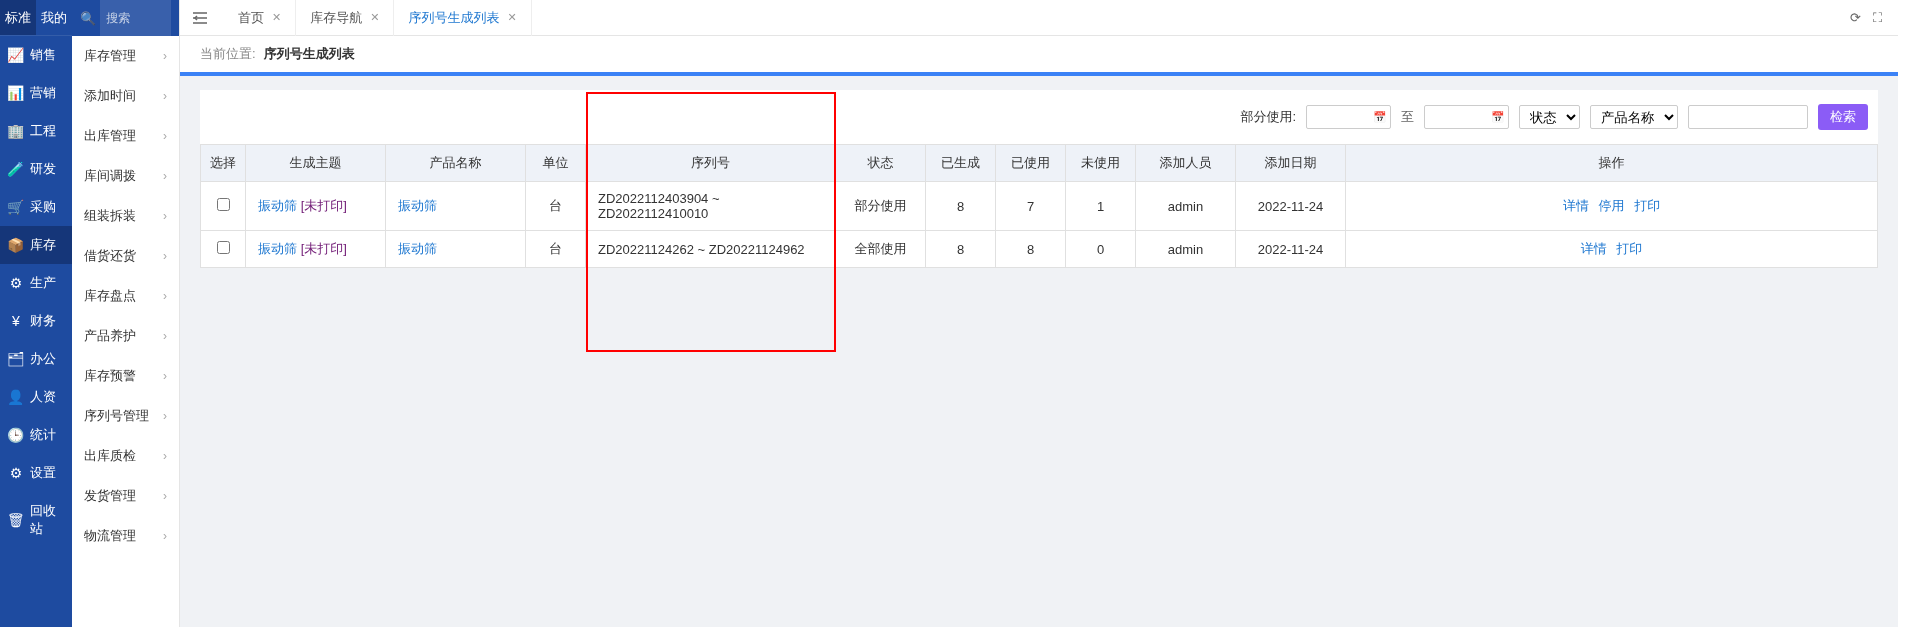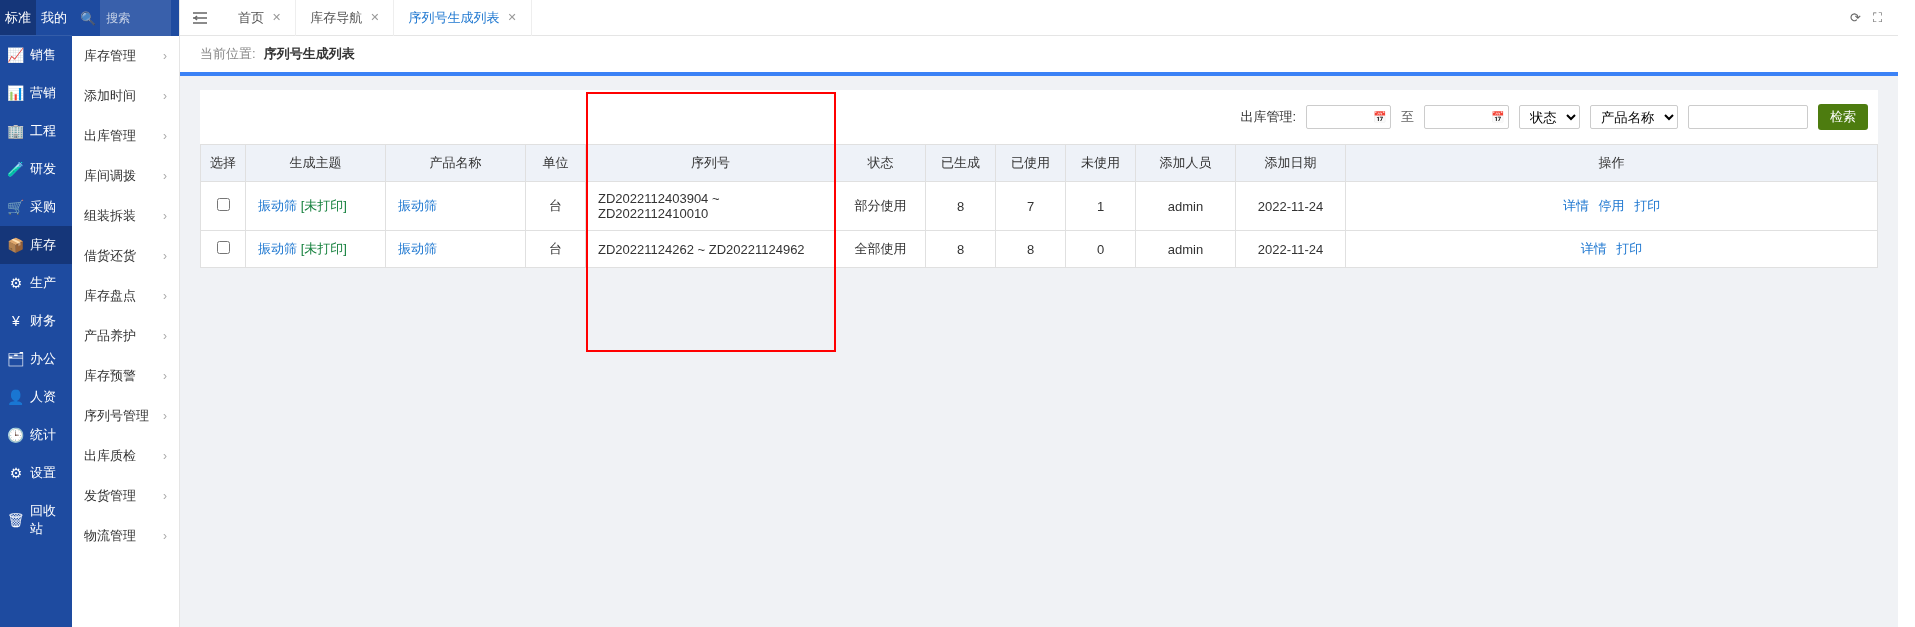--- a/index.html
+++ b/index.html
@@ -48,29 +48,29 @@
     .panel { margin: 14px 20px; background: #fff; padding: 0; }
     
     .filter-row { display: flex; justify-content: flex-end; align-items: center; gap: 10px; padding: 14px 10px; }
     .filter-label { color: #333; }
     .date-input { width: 85px; height: 24px; border: 1px solid #ccc; border-radius: 2px; padding: 0 18px 0 4px; position: relative; background: #fff; }
     .date-wrap { position: relative; }
     .date-wrap .cal-ico { position: absolute; right: 4px; top: 50%; transform: translateY(-50%); color: #aaa; font-size: 11px; pointer-events: none; }
     .sep { color: #666; }
     .select { height: 24px; border: 1px solid #ccc; border-radius: 2px; padding: 0 6px; background: #fff; }
     .text-input { height: 24px; border: 1px solid #ccc; border-radius: 2px; padding: 0 6px; width: 120px; }
-    .btn-search { background: #4d7c0f; color: #fff; border: none; padding: 4px 12px; border-radius: 3px; cursor: pointer; font-size: 13px; }
+    .btn-search { background: #8b5cf6; color: #fff; border: none; padding: 4px 12px; border-radius: 3px; cursor: pointer; font-size: 13px; }
     
     
     .tbl { width: 100%; border-collapse: collapse; position: relative; }
     .tbl th, .tbl td { border: 1px solid #e0e0e0; padding: 9px 8px; text-align: center; font-size: 13px; }
     .tbl th { background: #eef2f8; font-weight: normal; color: #333; }
     .tbl td.left { text-align: left; padding-left: 12px; }
     .link { color: #1e77d0; cursor: pointer; }
-    .badge-red { color: #15803d; }
+    .badge-red { color: #701a75; }
     .op-link { color: #1e77d0; cursor: pointer; margin: 0 3px; }
     
     .highlight-box { position: absolute; border: 2px solid #ff0000; pointer-events: none; }
     
     .table-wrap { position: relative; }
     input[type=checkbox] { cursor: pointer; }
   </style>
 </head>
 <body>
 
@@ -228,21 +228,21 @@
     </div>
 
     <div class="content">
       <div class="breadcrumb-bar">
         <span class="breadcrumb-label">当前位置:</span>
         <span class="breadcrumb-current">序列号生成列表</span>
       </div>
 
       <div class="panel">
         <div class="filter-row">
-          <span class="filter-label">出库管理:</span>
+          <span class="filter-label">部分使用:</span>
           <span class="date-wrap"><input class="date-input" style=""><span class="cal-ico">📅</span></span>
           <span class="sep">至</span>
           <span class="date-wrap"><input class="date-input" style=""><span class="cal-ico">📅</span></span>
           <select class="select">
             <option>状态</option>
           </select>
           <select class="select">
             <option>产品名称</option>
           </select>
           <input class="text-input" style="">

